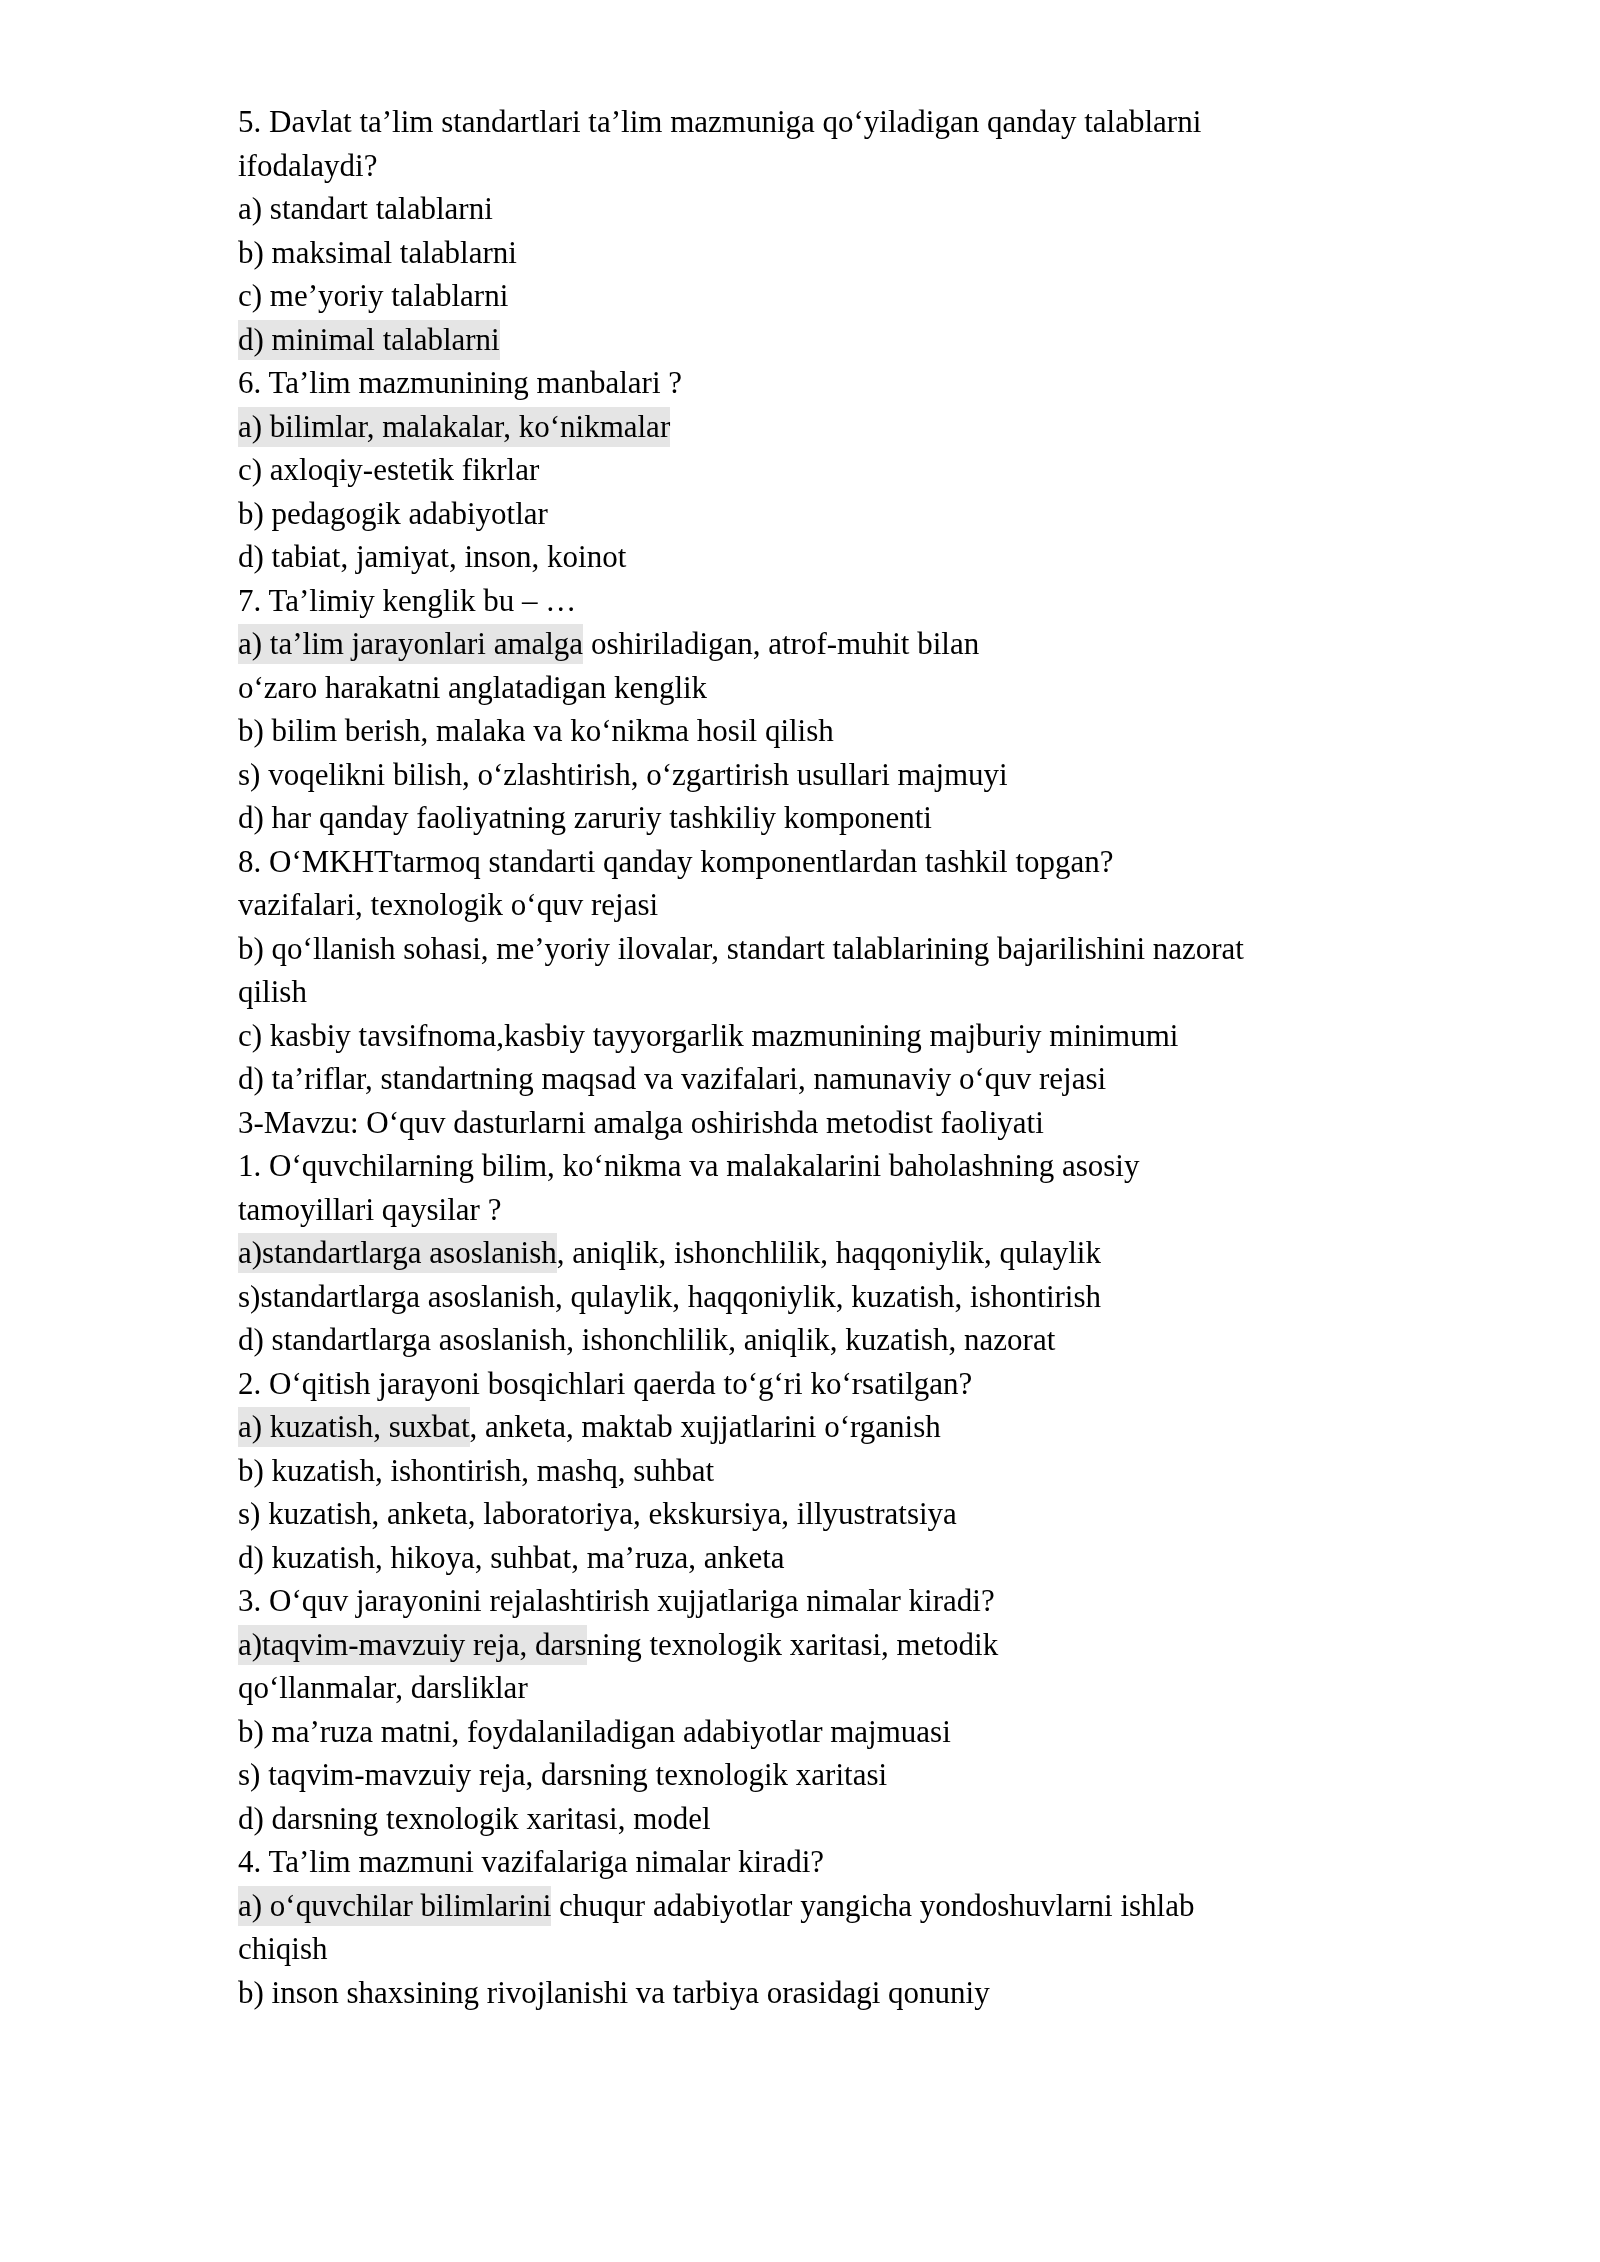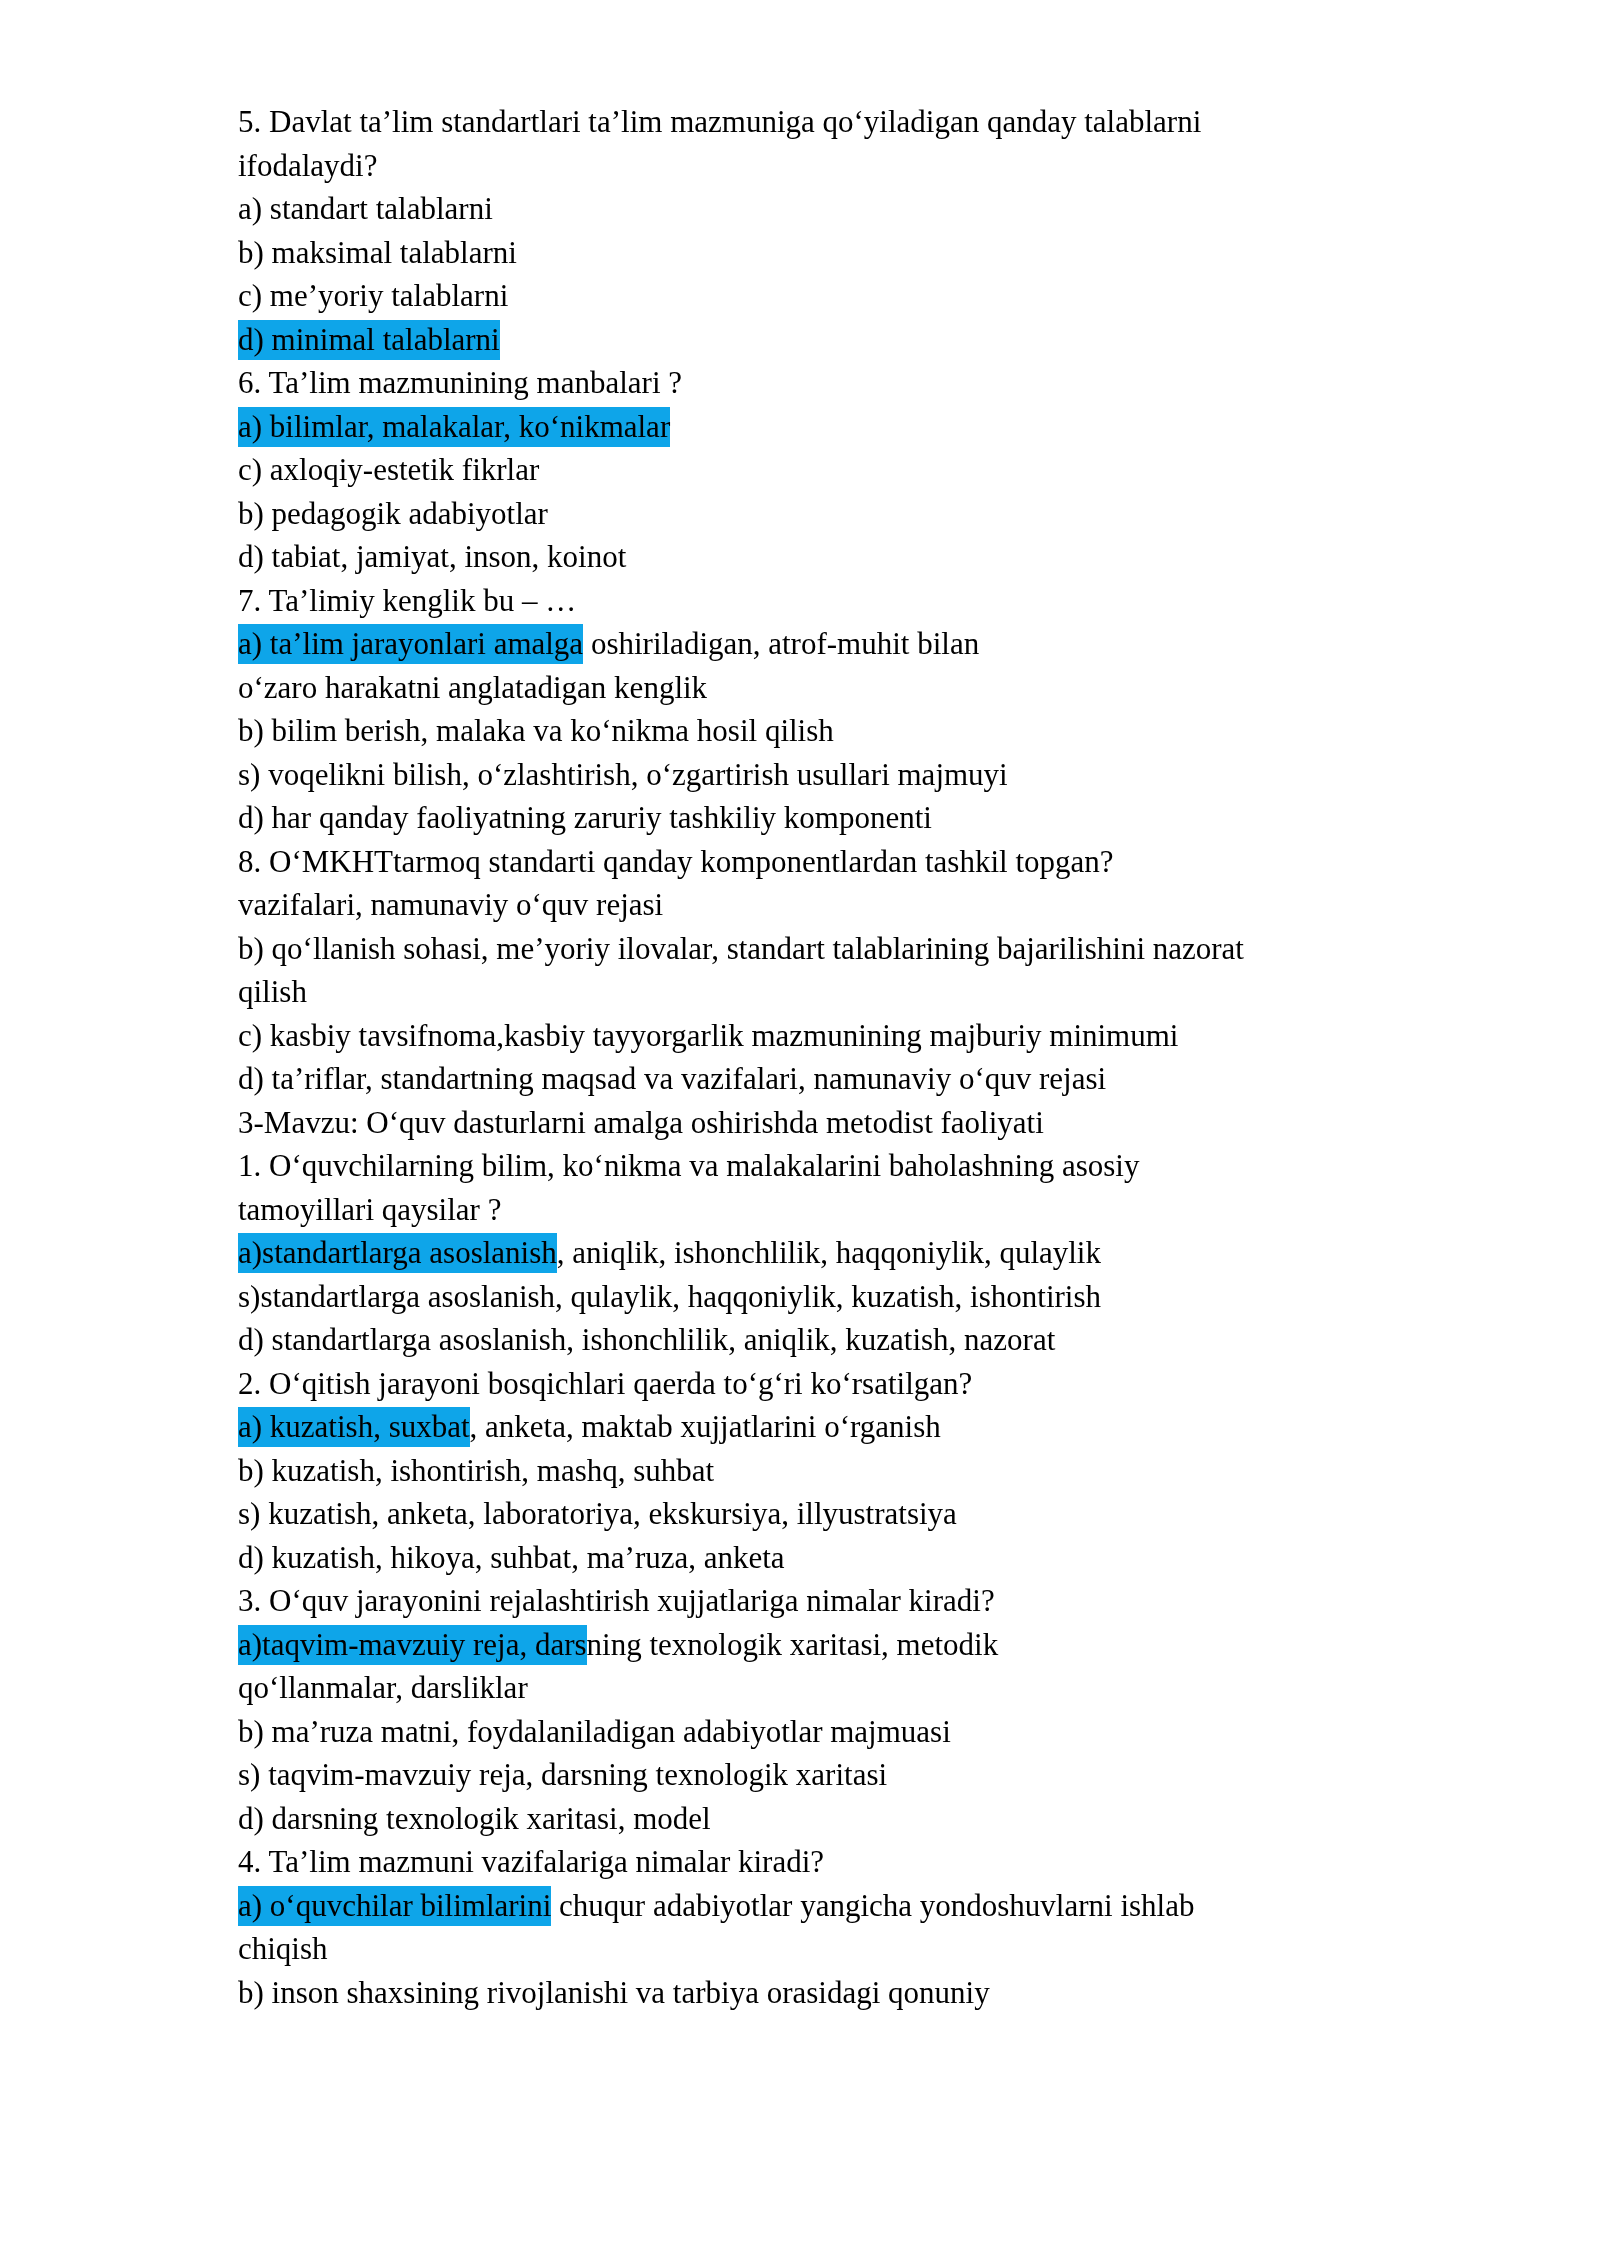--- a/index.html
+++ b/index.html
@@ -28,21 +28,21 @@
     width: 1290px;
     color: #000000;
     font-size: 31px;
     line-height: 43.5px;
   }
   .line {
     white-space: nowrap;
     height: 43.5px;
   }
   .hl {
-    background: #0ea5e9;
+    background: #e5e5e5;
     padding: 2px 0 3px 0;
     font-family: Liberation Serif, serif;
   }
 </style>
 </head>
 <body>
 
 <div class="page">
   <div class="doc-body">
       <div class="line"><span>5. Davlat ta’lim standartlari ta’lim mazmuniga qo‘yiladigan qanday talablarni</span></div>
@@ -56,21 +56,21 @@
       <div class="line"><span>c) axloqiy-estetik fikrlar</span></div>
       <div class="line"><span>b) pedagogik adabiyotlar</span></div>
       <div class="line"><span>d) tabiat, jamiyat, inson, koinot</span></div>
       <div class="line"><span>7. Ta’limiy kenglik bu – …</span></div>
       <div class="line"><span class="hl">a) ta’lim jarayonlari amalga</span><span> oshiriladigan, atrof-muhit bilan</span></div>
       <div class="line"><span>o‘zaro harakatni anglatadigan kenglik</span></div>
       <div class="line"><span>b) bilim berish, malaka va ko‘nikma hosil qilish</span></div>
       <div class="line"><span>s) voqelikni bilish, o‘zlashtirish, o‘zgartirish usullari majmuyi</span></div>
       <div class="line"><span>d) har qanday faoliyatning zaruriy tashkiliy komponenti</span></div>
       <div class="line"><span>8. O‘MKHTtarmoq standarti qanday komponentlardan tashkil topgan?</span></div>
-      <div class="line"><span>vazifalari, namunaviy o‘quv rejasi</span></div>
+      <div class="line"><span>vazifalari, texnologik o‘quv rejasi</span></div>
       <div class="line"><span>b) qo‘llanish sohasi, me’yoriy ilovalar, standart talablarining bajarilishini nazorat</span></div>
       <div class="line"><span>qilish</span></div>
       <div class="line"><span>c) kasbiy tavsifnoma,kasbiy tayyorgarlik mazmunining majburiy minimumi</span></div>
       <div class="line"><span>d) ta’riflar, standartning maqsad va vazifalari, namunaviy o‘quv rejasi</span></div>
       <div class="line"><span>3-Mavzu: O‘quv dasturlarni amalga oshirishda metodist faoliyati</span></div>
       <div class="line"><span>1. O‘quvchilarning bilim, ko‘nikma va malakalarini baholashning asosiy</span></div>
       <div class="line"><span>tamoyillari qaysilar ?</span></div>
       <div class="line"><span class="hl">a)standartlarga asoslanish</span><span>, aniqlik, ishonchlilik, haqqoniylik, qulaylik</span></div>
       <div class="line"><span>s)standartlarga asoslanish, qulaylik, haqqoniylik, kuzatish, ishontirish</span></div>
       <div class="line"><span>d) standartlarga asoslanish, ishonchlilik, aniqlik, kuzatish, nazorat</span></div>

